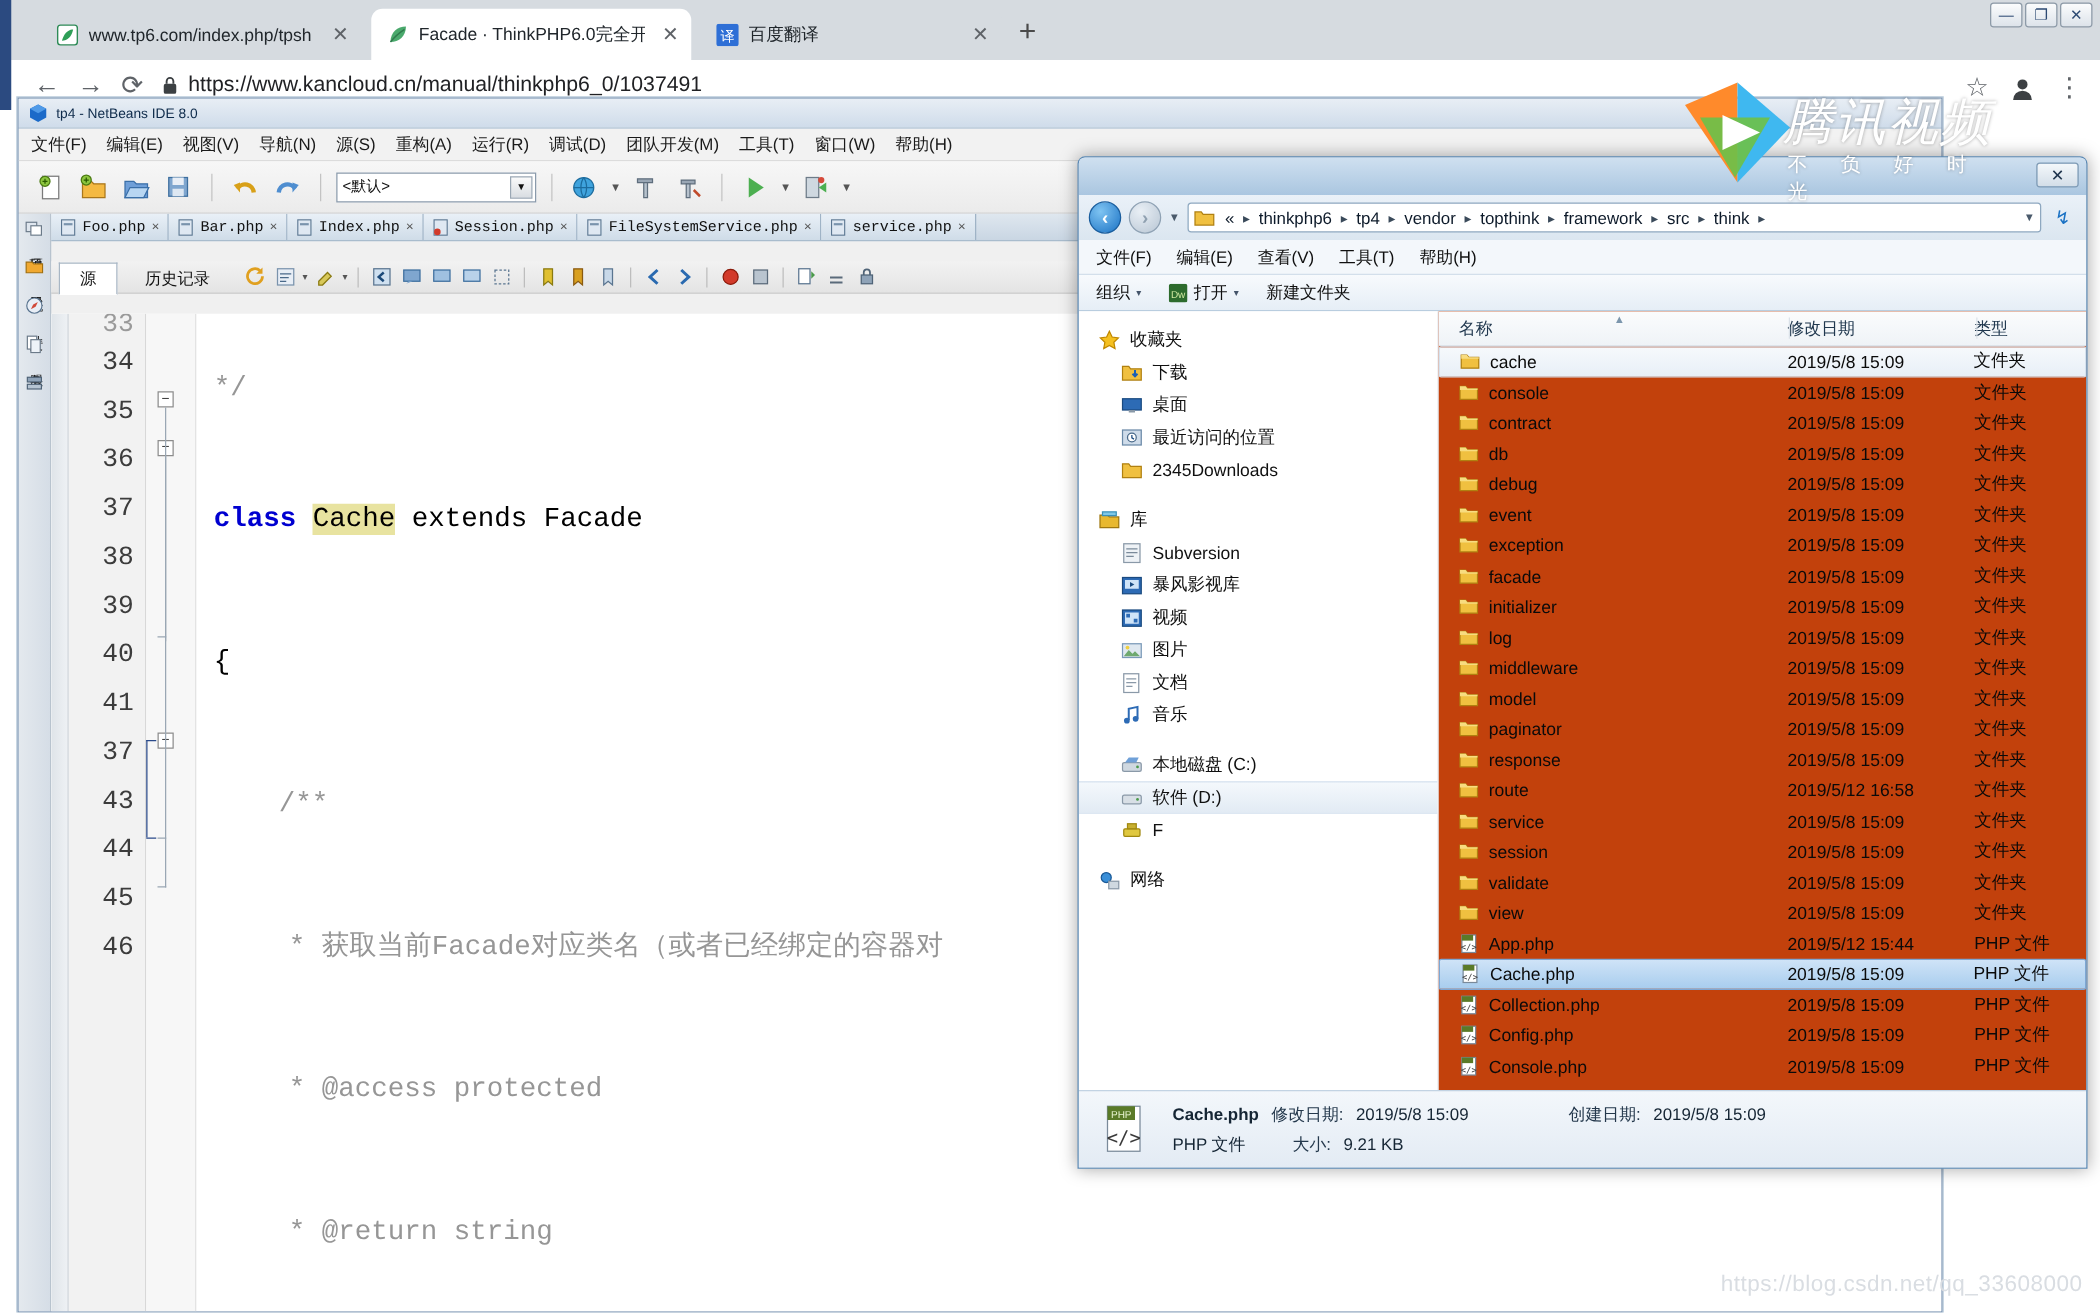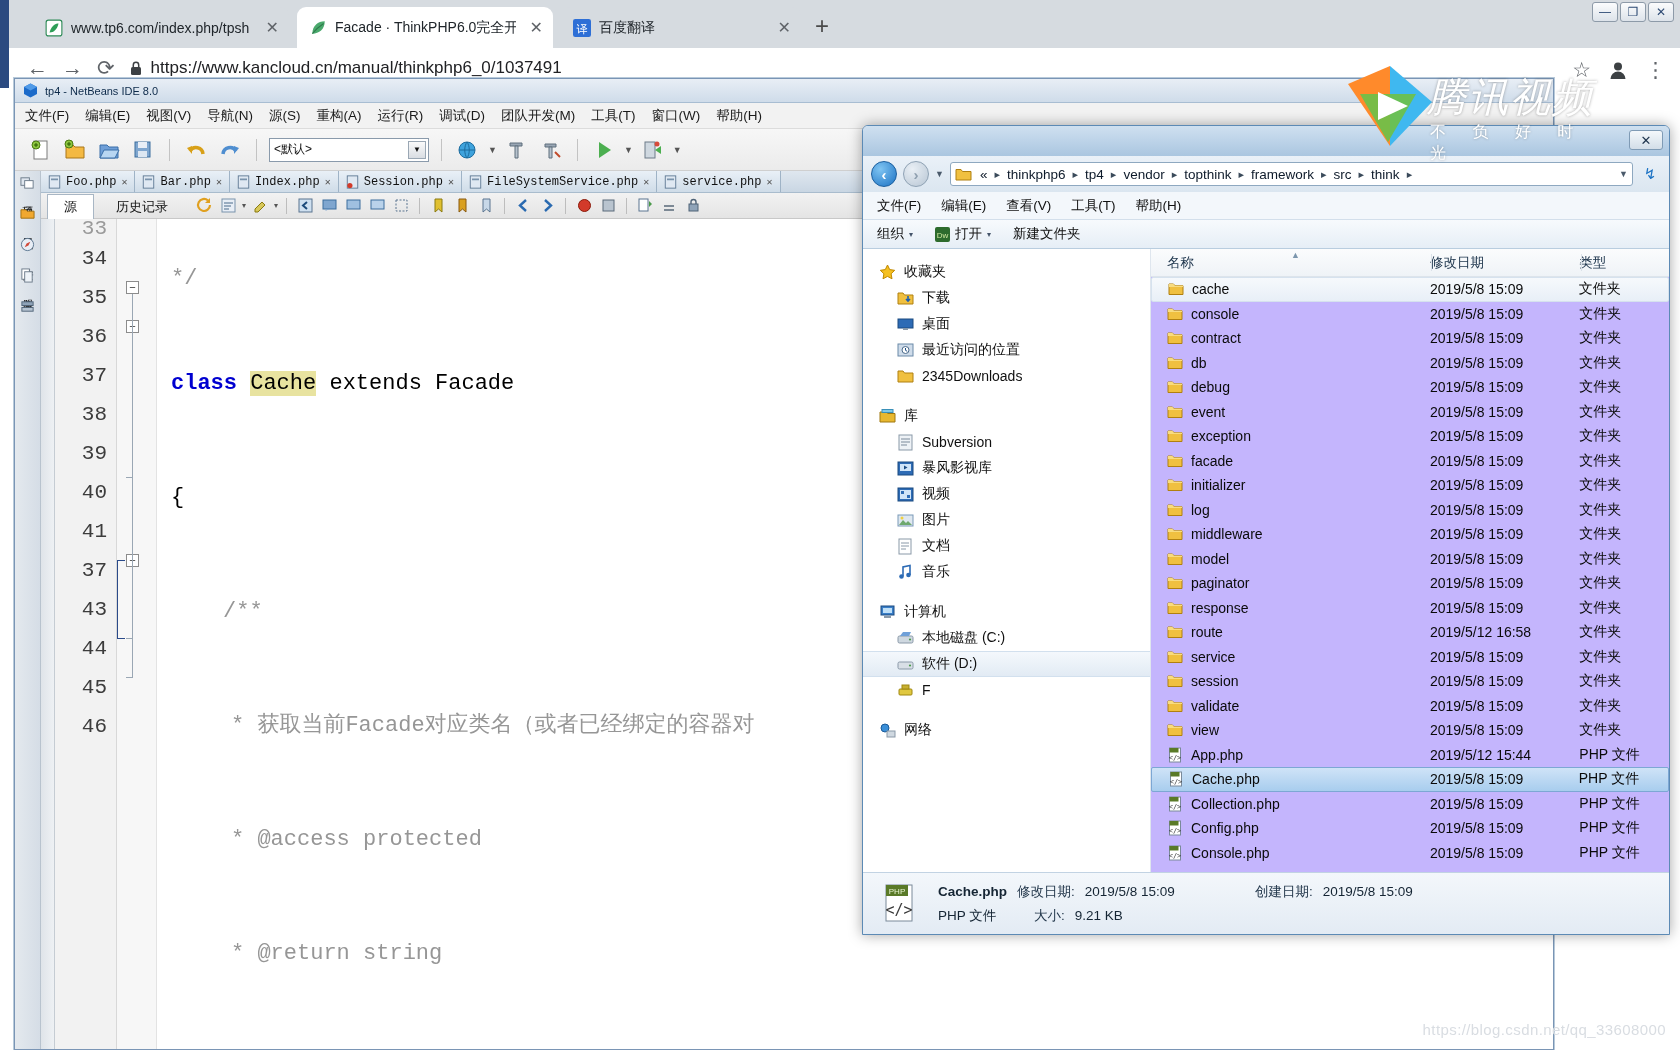--- a/index.html
+++ b/index.html
@@ -96,21 +96,21 @@
   .nb-sidetabs {
     width:26px; background:linear-gradient(90deg,#e4e9ee,#d5dde6);
     border-right:1px solid #b8c3ce;
     display:flex; flex-direction:column; align-items:center; gap:2px; padding-top:4px;
   }
   .side-tab {
     writing-mode:vertical-rl; font-size:11px; color:#1a1a1a;
     padding:6px 2px; display:flex; align-items:center; gap:3px;
   }
   .side-ico { width:15px; height:15px; display:block; }
-  .nb-editorpane { flex:1; display:flex; flex-direction:column; min-width:0; }
+  .nb-editorpane { flex:1; display:flex; flex-direction:column; min-width:0;gap:16px; }
   .nb-doctabs {
     height:22px; background:linear-gradient(#dfe7ef,#c9d6e3);
     display:flex; align-items:stretch; border-bottom:1px solid #a9bccd;
     overflow:hidden;
   }
   .doc-tab {
     display:flex; align-items:center; gap:5px; padding:0 7px;
     font-family:"Liberation Mono", monospace; font-size:12px; color:#111;
     border-right:1px solid #9fb3c6;
     background:linear-gradient(#e9f0f7,#cfdce8); white-space:nowrap;
@@ -210,21 +210,21 @@
     padding-top:10px; overflow:hidden;
   }
   .nav-row {
     height:26px; display:flex; align-items:center; gap:8px;
     padding-left:16px; font-size:14px; color:#101010;
   }
   .nav-row.child { padding-left:34px; }
   .nav-row.sel { background:linear-gradient(#f4f8fc,#e2ebf4); border-top:1px solid #d2e0ee; border-bottom:1px solid #d2e0ee; }
   .nav-gap { height:14px; }
   .nav-ico { width:17px; height:17px; flex:0 0 17px; display:block; }
-  .ex-list { flex:1; background:#c4b5fd; overflow:hidden; position:relative; }
+  .ex-list { flex:1; background:#c2410c; overflow:hidden; position:relative; }
   .list-head {
     height:28px; background:linear-gradient(#fbfcfd,#eff3f7);
     border-bottom:1px solid #dde4eb; display:flex; align-items:center;
     font-size:13.5px; color:#21384f; position:relative;
   }
   .col-name { width:280px; padding-left:16px; }
   .col-date { width:150px; }
   .col-type { width:90px; }
   .col-sep { position:absolute; top:5px; bottom:5px; width:1px; background:#dbe2e9; }
   .sort-arrow { position:absolute; left:140px; top:1px; font-size:9px; color:#7c96ad; }
@@ -262,21 +262,21 @@
     position:absolute; left:88px; top:22px; font-size:40px; color:#ffffff;
     font-family:"Liberation Serif", serif; font-style:italic; letter-spacing:2px;
     text-shadow:0 0 3px rgba(0,0,0,.35);
   }
   .wm-sub {
     position:absolute; left:92px; top:74px; font-size:16px; color:#ffffff;
     letter-spacing:11px; text-shadow:0 0 3px rgba(0,0,0,.3);
   }
   #csdn-wm {
     position:absolute; right:14px; bottom:12px;
-    font-size:15px; color:#d9dde2; letter-spacing:.4px;
+    font-size:18px; color:#d9dde2; letter-spacing:.4px;
   }
 </style>
 </head>
 <body>
 
 <div id="browser">
 
   <div class="chrome-tabstrip">
 
     <div class="chrome-tab inactive" style="left:24px;width:256px;">
@@ -870,28 +870,20 @@
         <svg class="nav-ico" viewBox="0 0 17 17">
             <path d="M6 12V3l7-1.5V11" stroke="#2d6bb5" stroke-width="1.6" fill="none"></path>
             <circle cx="4.5" cy="12.5" r="2.3" fill="#2d6bb5"></circle>
             <circle cx="11.5" cy="11" r="2.3" fill="#2d6bb5"></circle>
           </svg>
         <span>音乐</span>
       </div>
 
       <div class="nav-gap"></div>
 
-      <div class="nav-row">
-        <svg class="nav-ico" viewBox="0 0 17 17">
-            <rect x="2" y="2" width="13" height="9" fill="#3a7fc8" stroke="#1a4a80"></rect>
-            <rect x="4" y="4" width="9" height="5" fill="#bfe0f8"></rect>
-            <rect x="5" y="12" width="7" height="2" fill="#8a99a8"></rect>
-          </svg>
-        <span>计算机</span>
-      </div>
       <div class="nav-row child">
         <svg class="nav-ico" viewBox="0 0 17 17">
             <rect x="1" y="6" width="15" height="7" rx="1.5" fill="#cfd8e0" stroke="#8a99a8"></rect>
             <path d="M3 6l3-4h8l-2 4z" fill="#6fa0d8"></path>
             <circle cx="13" cy="9.5" r="1.1" fill="#4a9a4a"></circle>
           </svg>
         <span>本地磁盘 (C:)</span>
       </div>
       <div class="nav-row child sel">
         <svg class="nav-ico" viewBox="0 0 17 17">

